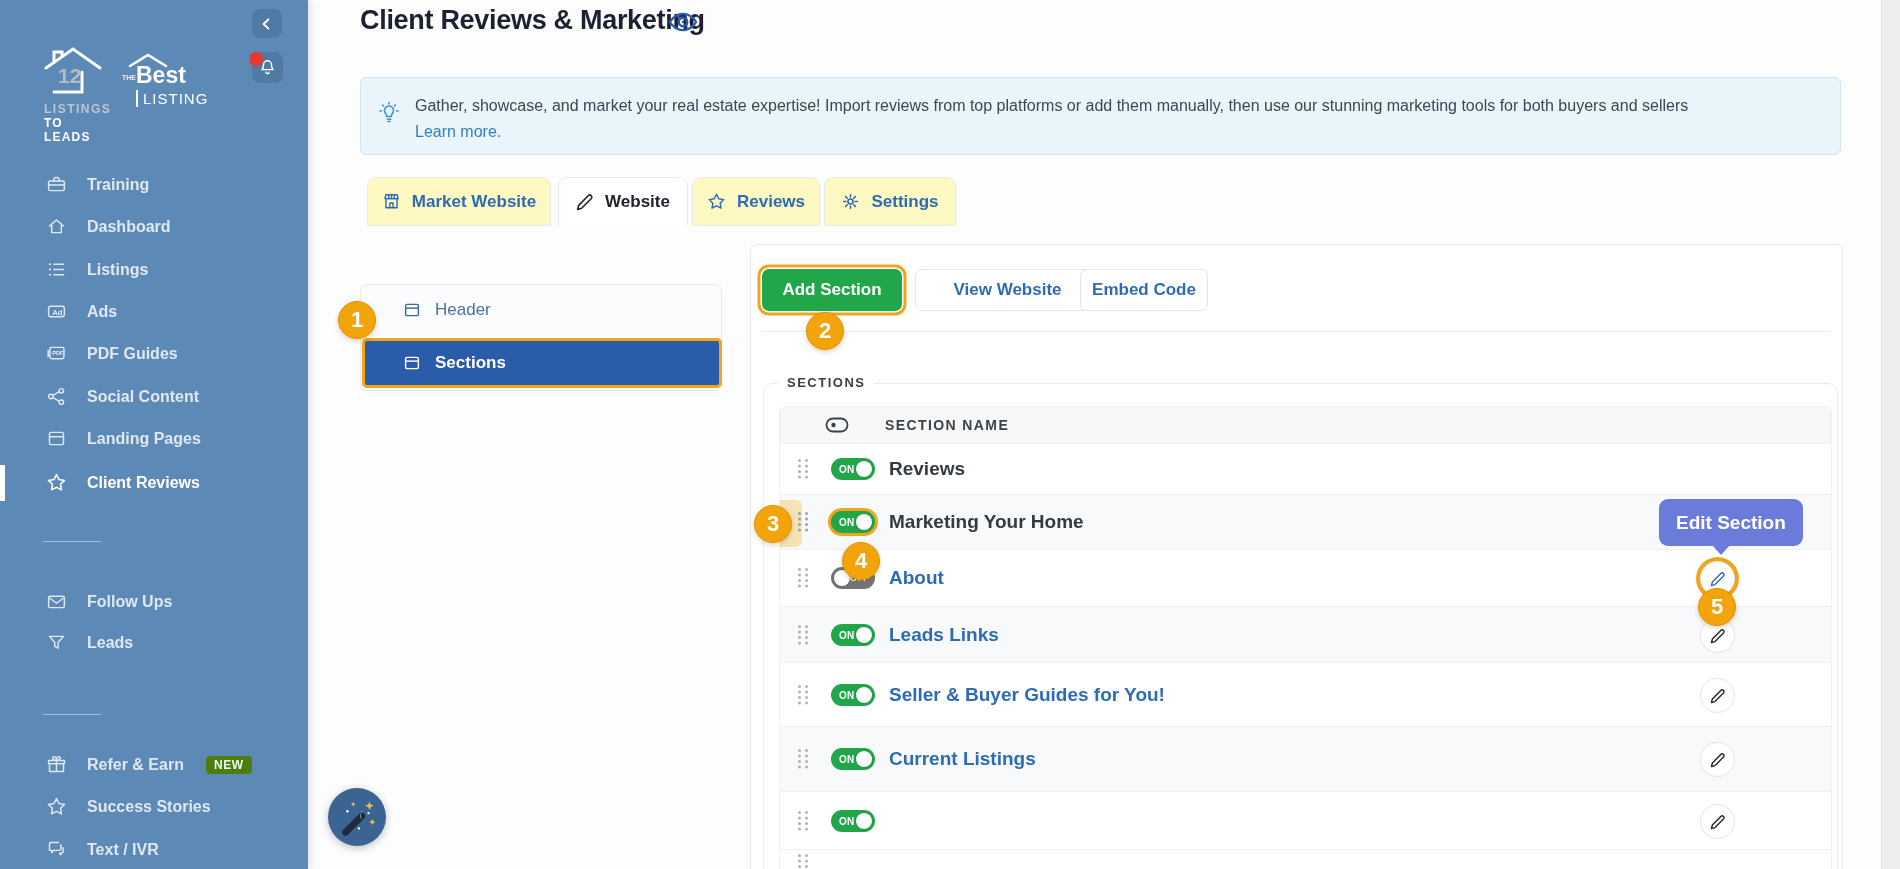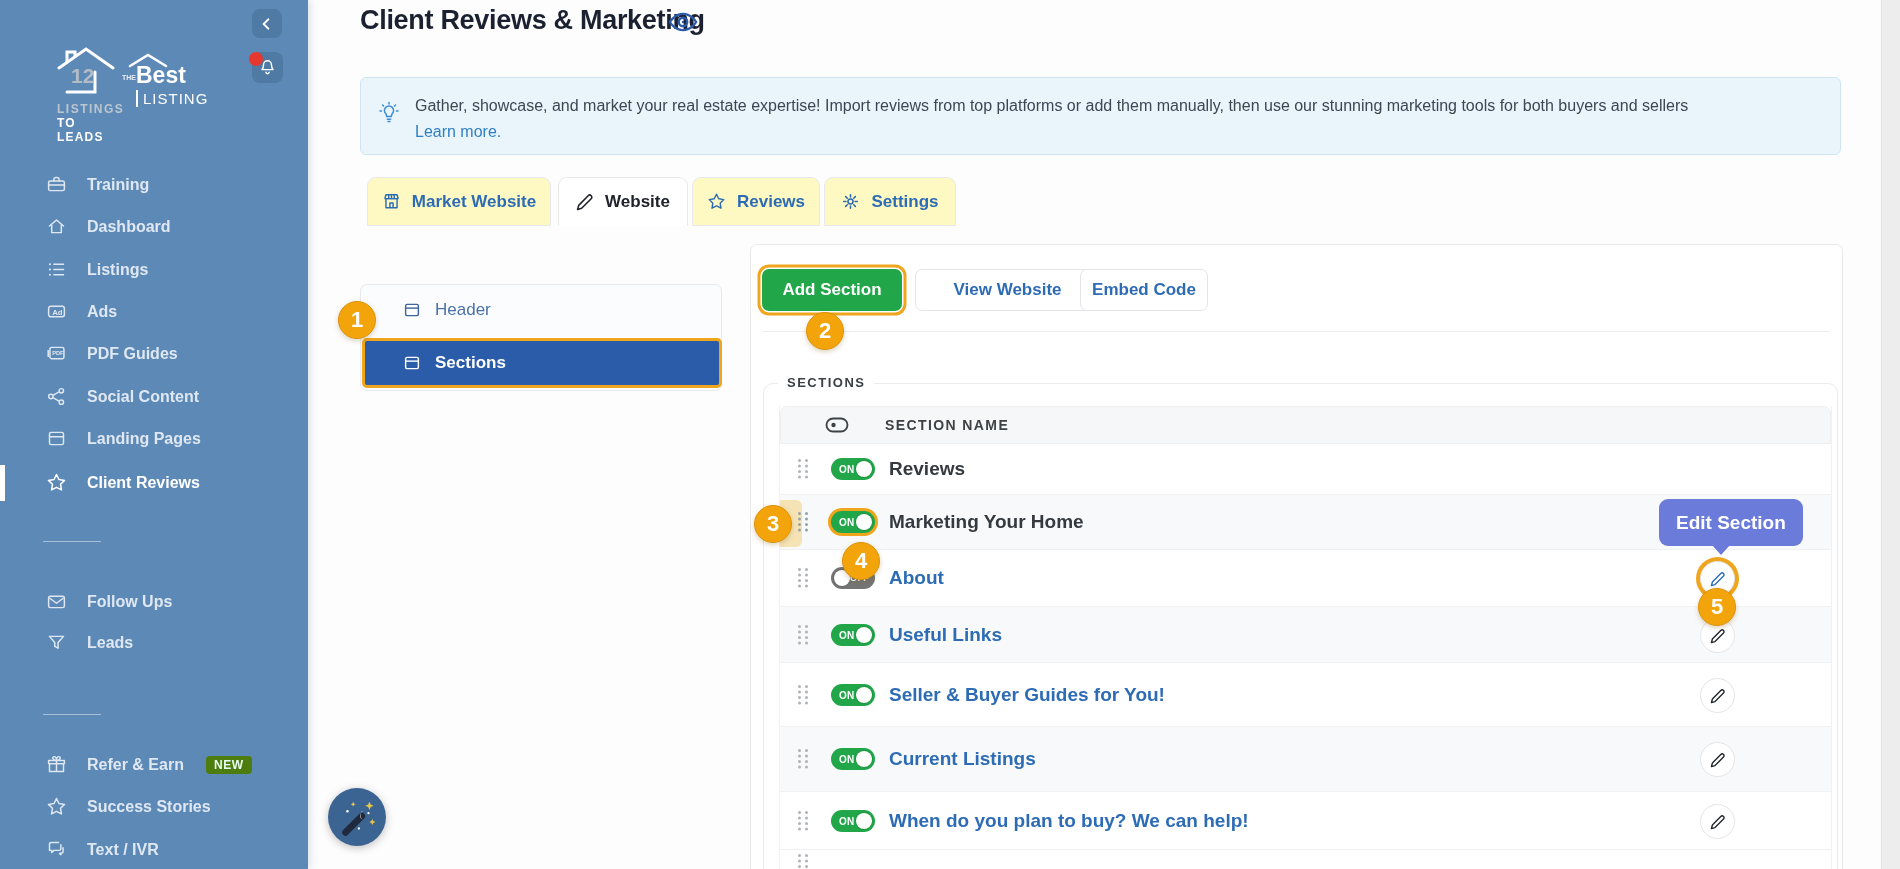--- a/index.html
+++ b/index.html
@@ -16,21 +16,21 @@
                border-radius:50%; background:#e6382e; z-index:3; }
   .nav-item { position:absolute; left:0; width:308px; height:40px; display:flex;
               align-items:center; color:#dfe8f2; font-size:16px; font-weight:700; cursor:pointer; }
   .nav-item .nv-icon { position:absolute; left:46px; width:22px; height:22px; display:flex; }
   .nav-item .nv-label { position:absolute; left:87px; white-space:nowrap; }
   .nav-item.active { color:#ffffff; }
   .active-bar { position:absolute; left:0; top:465px; width:5px; height:36px; background:#ffffff; }
   .side-divider { position:absolute; left:43px; width:58px; height:1px; background:rgba(255,255,255,.45); }
   .new-badge { display:inline-block; margin-left:9px; background:#4d7c0f; color:#eafff1;
                font-size:12px; font-weight:700; padding:2px 8px; border-radius:4px; letter-spacing:.5px; }
-  .logo1 { position:absolute; left:57px; top:46px; width:64px; color:#fff; cursor:pointer; }
+  .logo1 { position:absolute; left:44px; top:46px; width:64px; color:#fff; cursor:pointer; }
   .logo1 .l1-num { position:absolute; left:14px; top:18px; font-size:21px; font-weight:700; color:#b3bcc5; }
   .l1-line1 { position:absolute; left:0; top:56px; font-size:12px; font-weight:700; letter-spacing:1.5px; color:#bcc6cf; }
   .l1-line2 { position:absolute; left:0; top:70px; font-size:12px; font-weight:700; letter-spacing:1.2px; color:#fff; }
   .logo2 { position:absolute; left:122px; top:52px; width:76px; color:#fff; cursor:pointer; }
   .l2-the { position:absolute; left:0; top:22px; font-size:7px; font-weight:700; color:#e8eef5; }
   .l2-best { position:absolute; left:14px; top:10px; font-size:23px; font-weight:700; color:#fff; }
   .l2-listing { position:absolute; left:14px; top:38px; font-size:15px; font-weight:400; letter-spacing:1px;
                 color:#fff; border-left:2px solid #fff; padding-left:5px; }
 
   
@@ -490,21 +490,21 @@
             <circle cx="4.5" cy="14.5" r="1.5"></circle>
             <circle cx="11.5" cy="14.5" r="1.5"></circle>
             <circle cx="4.5" cy="20" r="1.5"></circle>
             <circle cx="11.5" cy="20" r="1.5"></circle>
           </svg>
       </span>
       <span class="toggle on">
         <span class="t-label">ON</span>
         <span class="t-knob"></span>
       </span>
-      <span class="row-name link">Useful Links</span>
+      <span class="row-name link">Leads Links</span>
     </div>
 
     <div class="trow r4">
       <span class="drag-handle">
         <svg width="16" height="24" viewBox="0 0 16 24" fill="#aeb3b9">
             <circle cx="4.5" cy="3.5" r="1.5"></circle>
             <circle cx="11.5" cy="3.5" r="1.5"></circle>
             <circle cx="4.5" cy="9" r="1.5"></circle>
             <circle cx="11.5" cy="9" r="1.5"></circle>
             <circle cx="4.5" cy="14.5" r="1.5"></circle>
@@ -550,21 +550,20 @@
             <circle cx="4.5" cy="14.5" r="1.5"></circle>
             <circle cx="11.5" cy="14.5" r="1.5"></circle>
             <circle cx="4.5" cy="20" r="1.5"></circle>
             <circle cx="11.5" cy="20" r="1.5"></circle>
           </svg>
       </span>
       <span class="toggle on">
         <span class="t-label">ON</span>
         <span class="t-knob"></span>
       </span>
-      <span class="row-name link">When do you plan to buy? We can help!</span>
     </div>
 
     <div class="trow r7">
       <span class="drag-handle" style="top:2px;">
         <svg width="16" height="24" viewBox="0 0 16 24" fill="#aeb3b9">
             <circle cx="4.5" cy="3.5" r="1.5"></circle>
             <circle cx="11.5" cy="3.5" r="1.5"></circle>
             <circle cx="4.5" cy="9" r="1.5"></circle>
             <circle cx="11.5" cy="9" r="1.5"></circle>
             <circle cx="4.5" cy="14.5" r="1.5"></circle>

